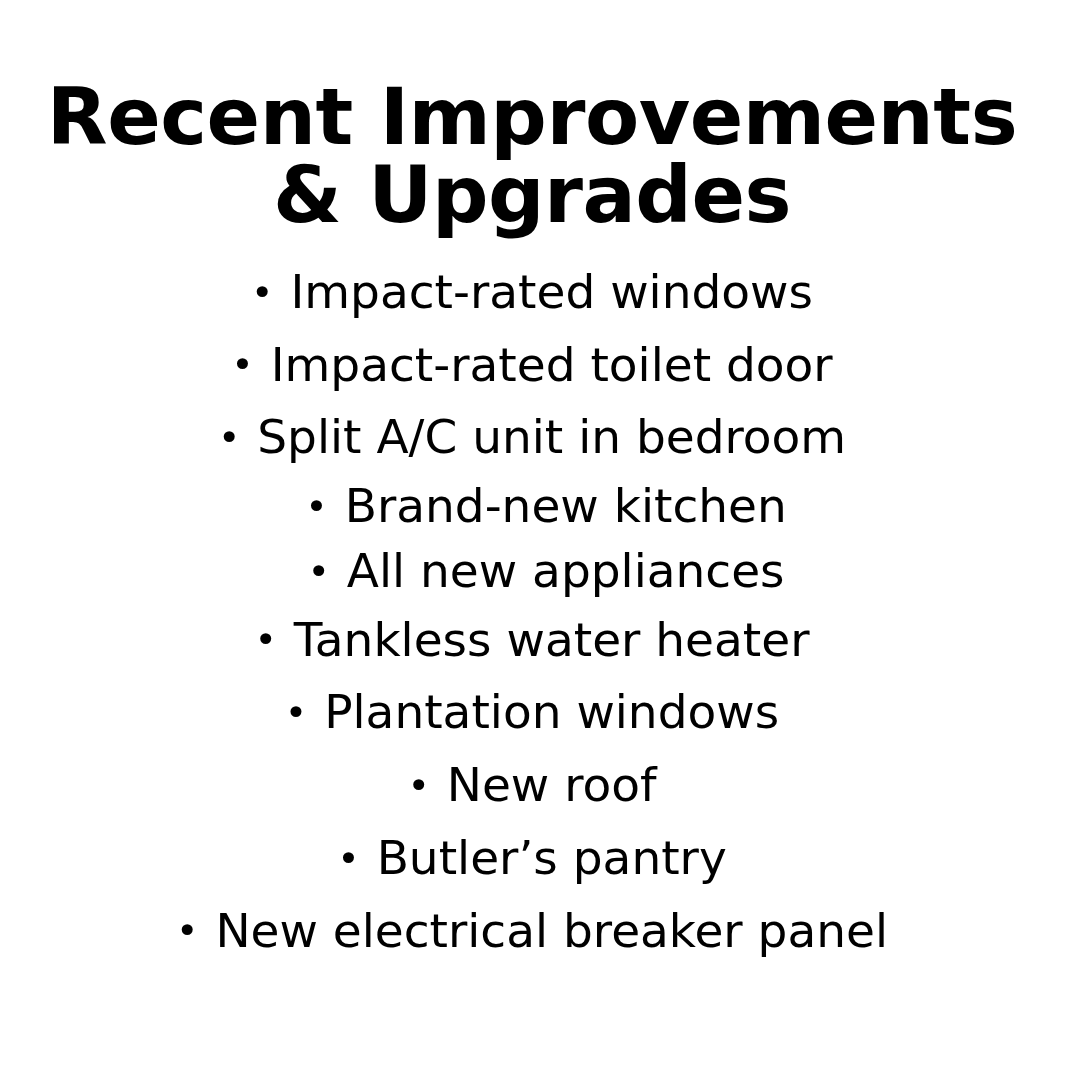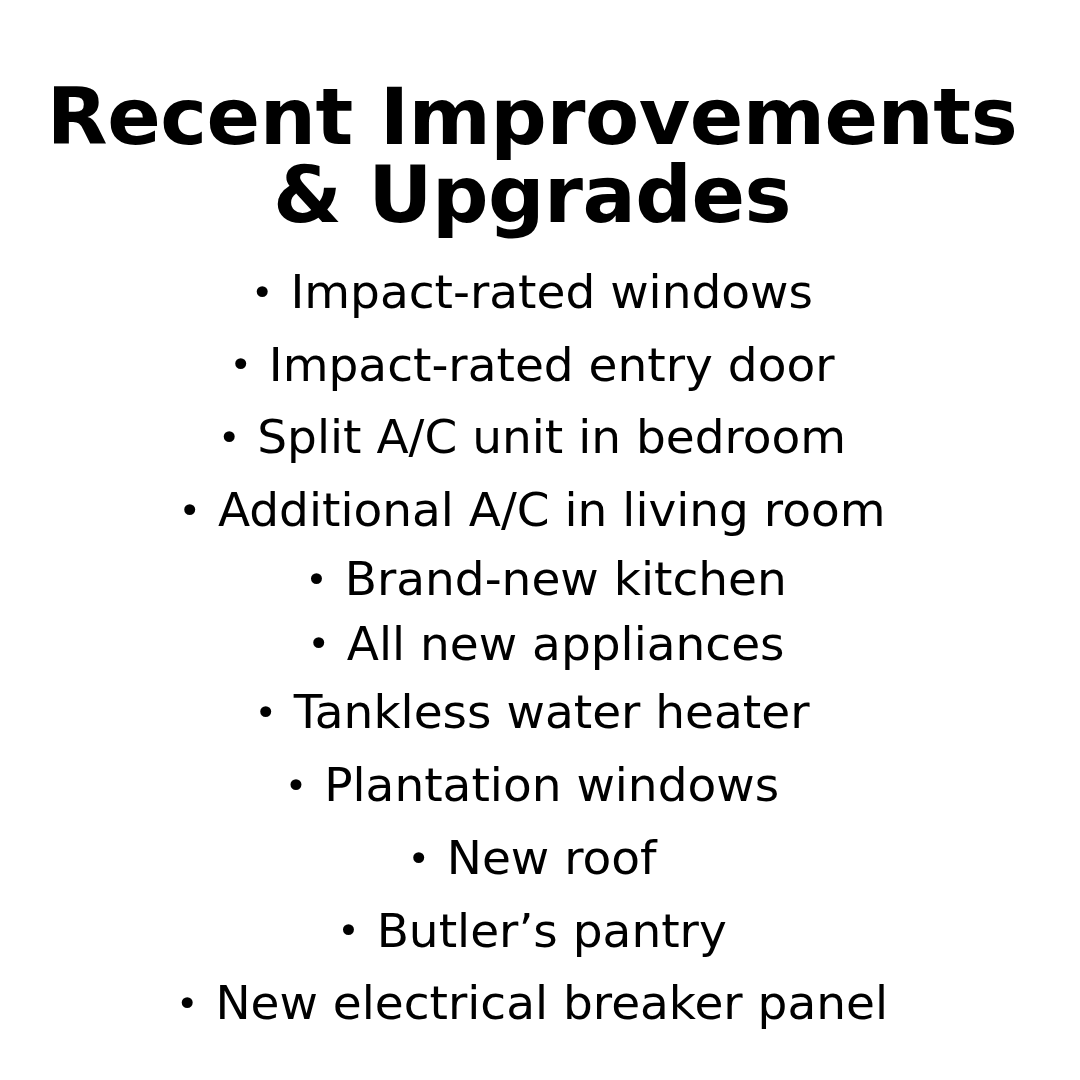--- a/index.html
+++ b/index.html
@@ -93,32 +93,28 @@
 
   <ul class="bullet-list">
 
     <li class="bullet-item">
       <span class="bullet-mark">•</span>
       <span class="bullet-text">Impact-rated windows</span>
     </li>
 
     <li class="bullet-item">
       <span class="bullet-mark">•</span>
-      <span class="bullet-text">Impact-rated entry door</span>
+      <span class="bullet-text">Impact-rated toilet door</span>
     </li>
 
     <li class="bullet-item">
       <span class="bullet-mark">•</span>
       <span class="bullet-text">Split A/C unit in bedroom</span>
     </li>
 
-    <li class="bullet-item">
-      <span class="bullet-mark">•</span>
-      <span class="bullet-text">Additional A/C in living room</span>
-    </li>
 
     <li class="bullet-item tight">
       <span class="bullet-mark">•</span>
       <span class="bullet-text">Brand-new kitchen</span>
     </li>
 
     <li class="bullet-item tight">
       <span class="bullet-mark">•</span>
       <span class="bullet-text">All new appliances</span>
     </li>

